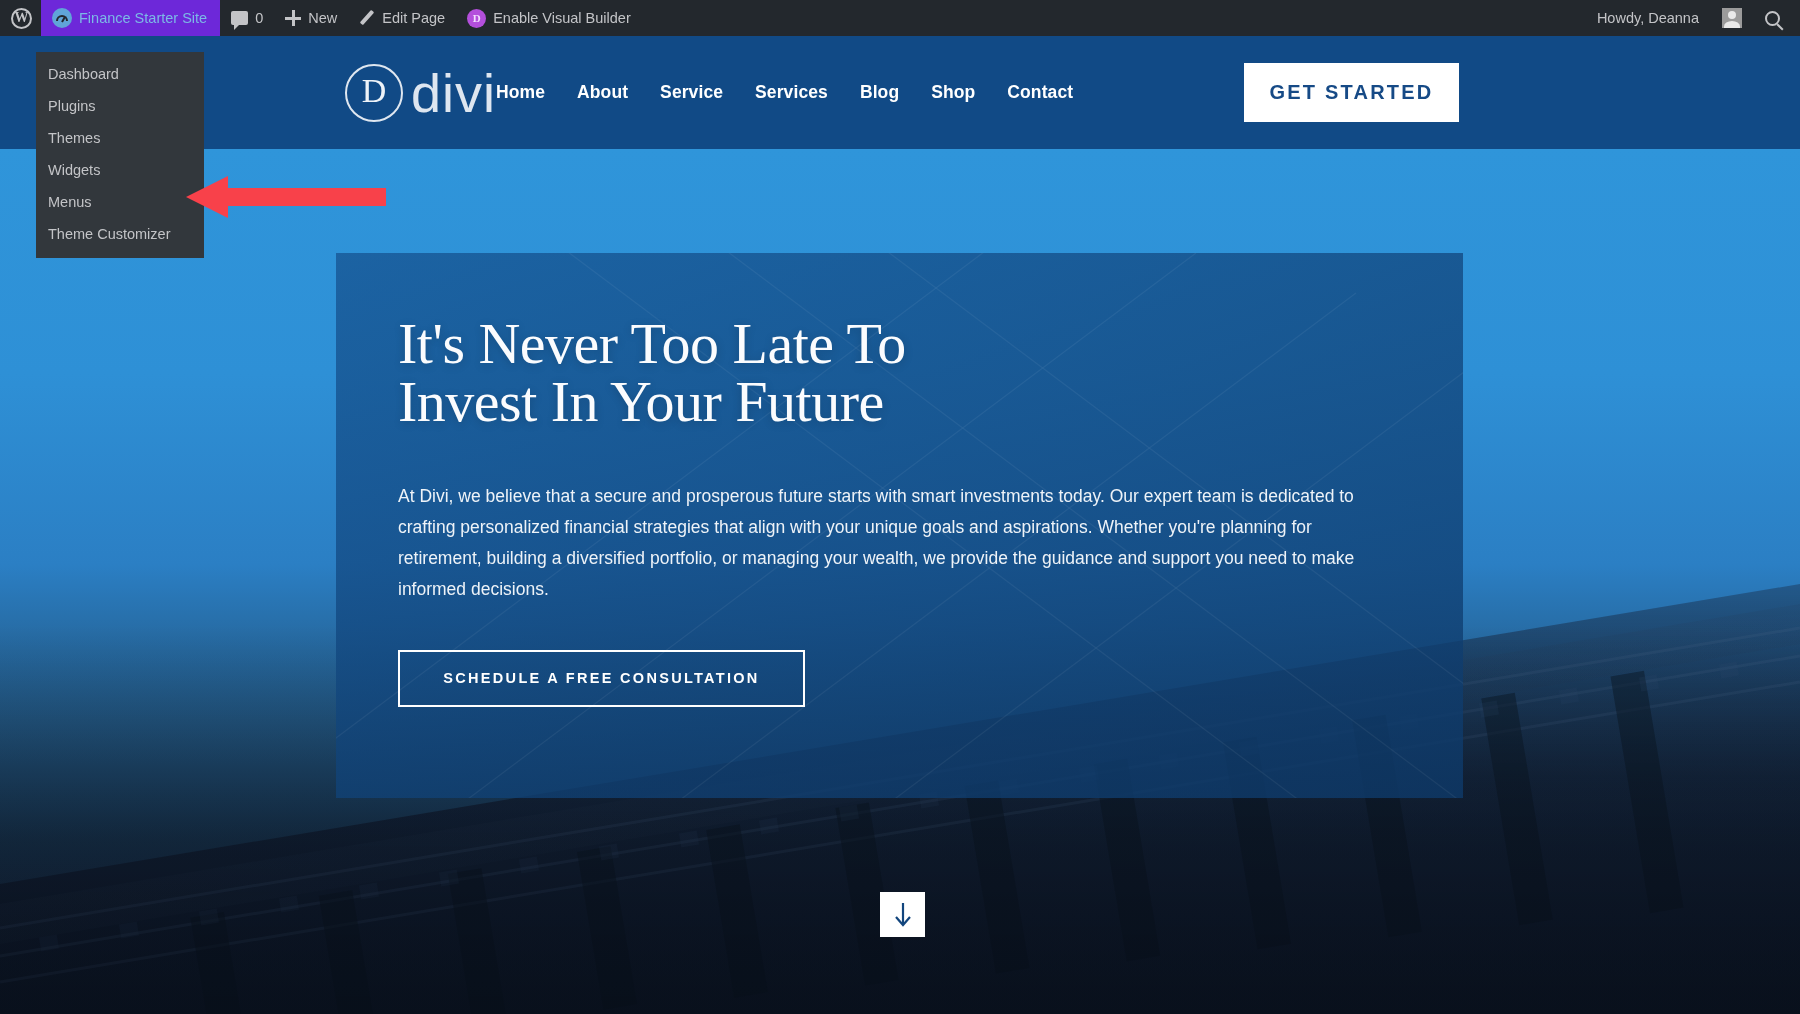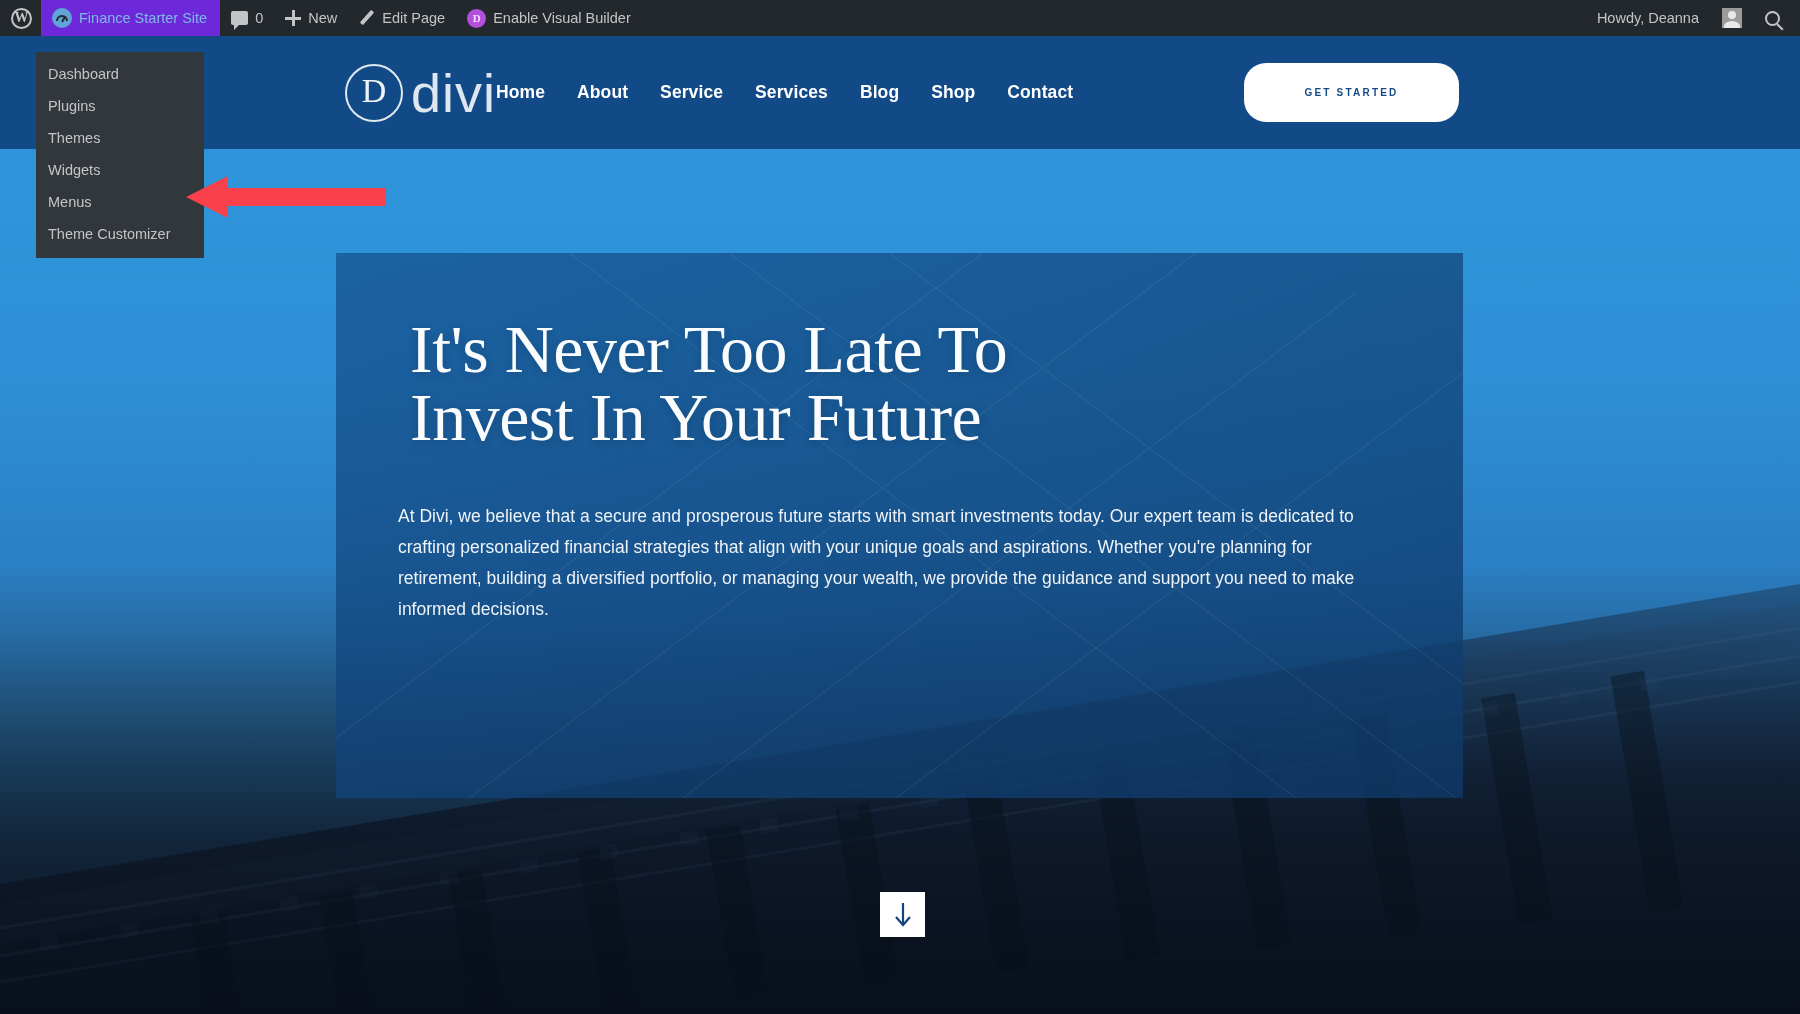--- a/index.html
+++ b/index.html
@@ -283,25 +283,24 @@
     position: absolute;
     right: 341px;
     top: 27px;
     width: 215px;
     height: 59px;
     background: #ffffff;
     color: #164a86;
     display: flex;
     align-items: center;
     justify-content: center;
-    font-size: 10px;
+    font-size: 20px;
     font-weight: bold;
     letter-spacing: 2.2px;
     text-decoration: none;
-    border-radius: 22px;
   }
 
   
   #hero {
     position: absolute;
     top: 149px; left: 0;
     width: 1800px;
     height: 865px;
     overflow: hidden;
     z-index: 10;
@@ -348,27 +347,26 @@
     opacity: .10;
   }
   #hero-content {
     position: relative;
     z-index: 3;
     padding: 62px 62px 0 62px;
   }
   #hero-title {
     color: #fbfcfe;
     font-family: "Liberation Serif", serif;
-    font-size: 68px;
+    font-size: 58px;
     font-weight: normal;
     line-height: 1.0;
     letter-spacing: -0.5px;
     text-shadow: 0 2px 10px rgba(0,0,0,.18);
     white-space: pre-line;
-    margin-left: 12px;
   }
   #hero-para {
     margin-top: 50px;
     color: #eef3f8;
     font-size: 17.5px;
     line-height: 1.78;
     max-width: 960px;
     font-weight: 400;
   }
   #hero-cta {
@@ -482,20 +480,21 @@
           <line x1="500" y1="-40" x2="1300" y2="560"></line>
           <line x1="340" y1="-40" x2="1140" y2="560"></line>
           <line x1="180" y1="-40" x2="980" y2="560"></line>
         </g>
       </svg>
 
       <div id="hero-content">
         <h1 id="hero-title">It's Never Too Late To
 Invest In Your Future</h1>
         <p id="hero-para">At Divi, we believe that a secure and prosperous future starts with smart investments today. Our expert team is dedicated to crafting personalized financial strategies that align with your unique goals and aspirations. Whether you're planning for retirement, building a diversified portfolio, or managing your wealth, we provide the guidance and support you need to make informed decisions.</p>
+        <a id="hero-cta" href="#">SCHEDULE A FREE CONSULTATION</a>
       </div>
     </div>
 
     <div id="scroll-down">
       <svg width="20" height="26" viewBox="0 0 20 26">
         <line x1="10" y1="1" x2="10" y2="22" stroke="#12457d" stroke-width="2.2"></line>
         <polyline points="3,15 10,23 17,15" fill="none" stroke="#12457d" stroke-width="2.2"></polyline>
       </svg>
     </div>
   </div>

